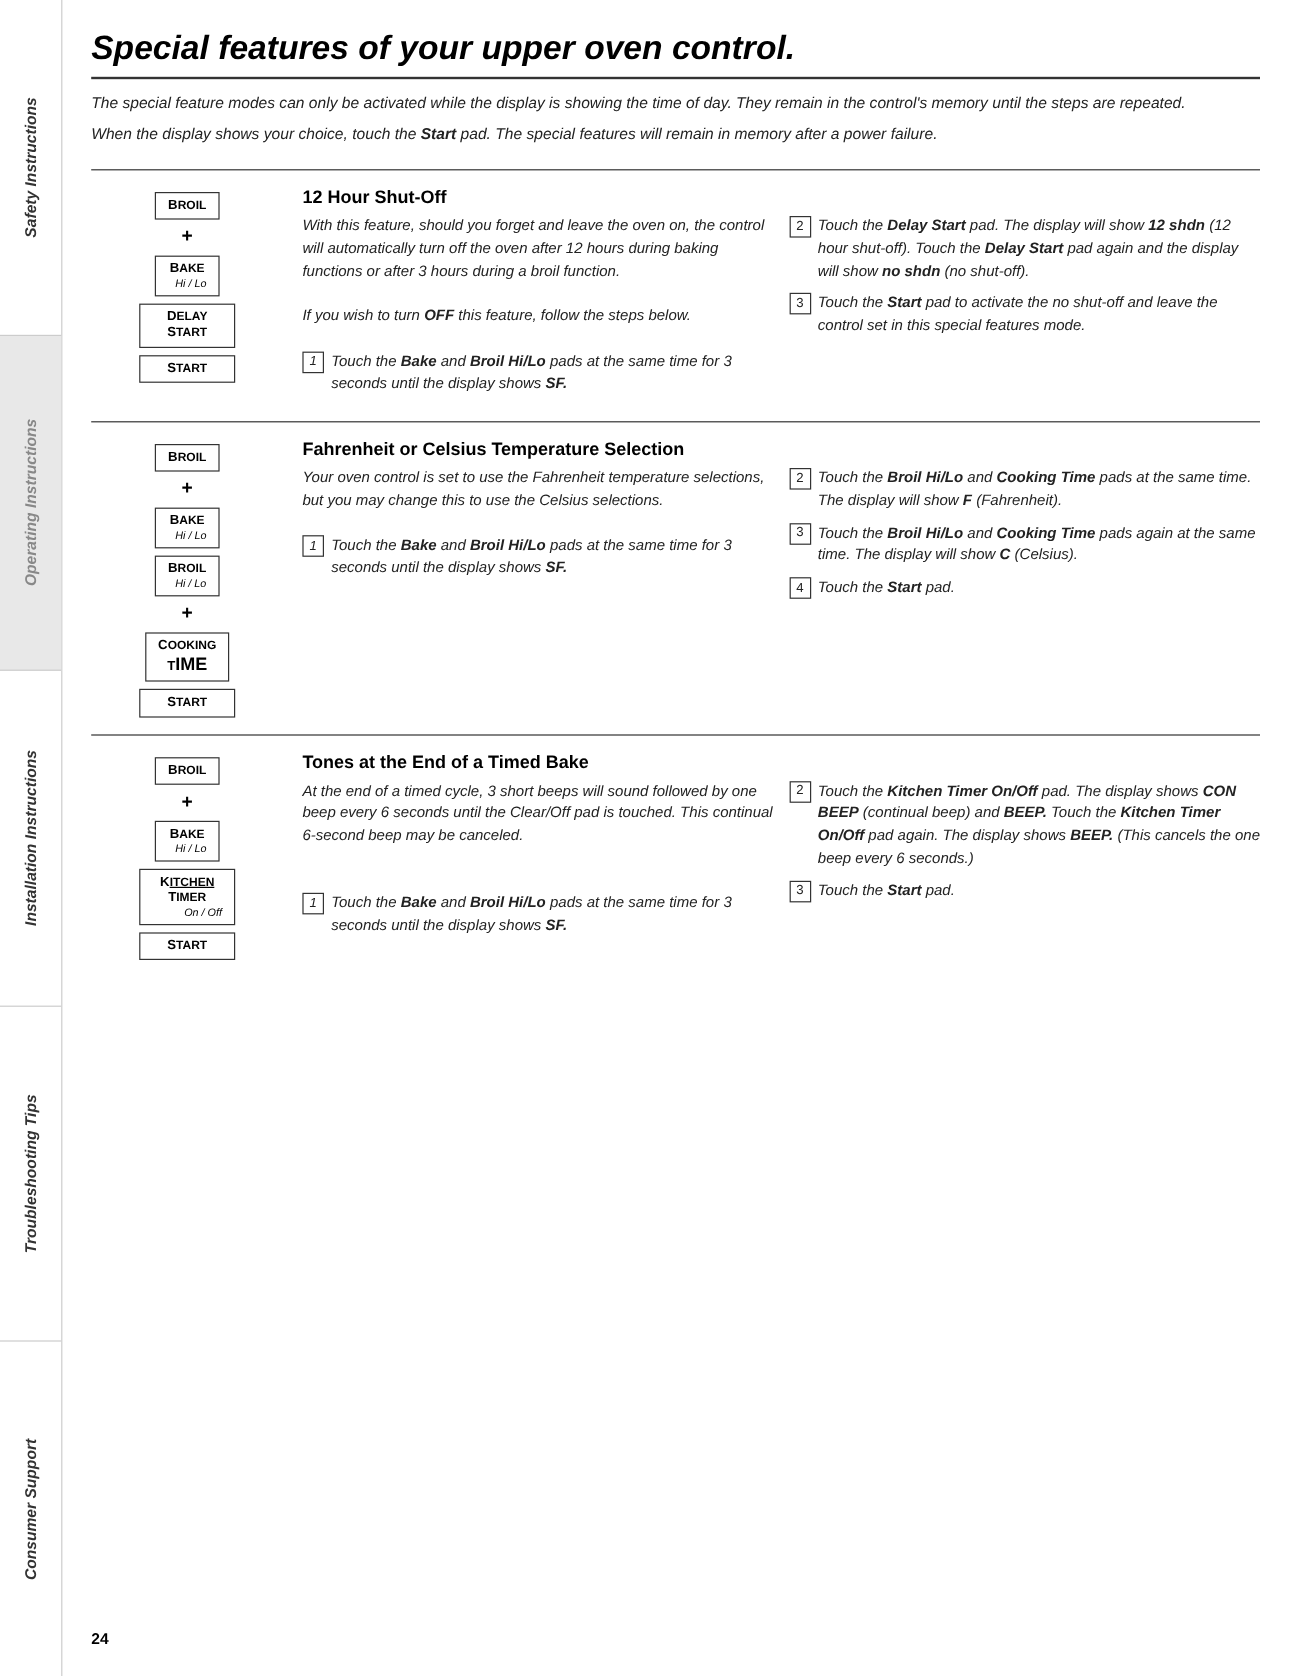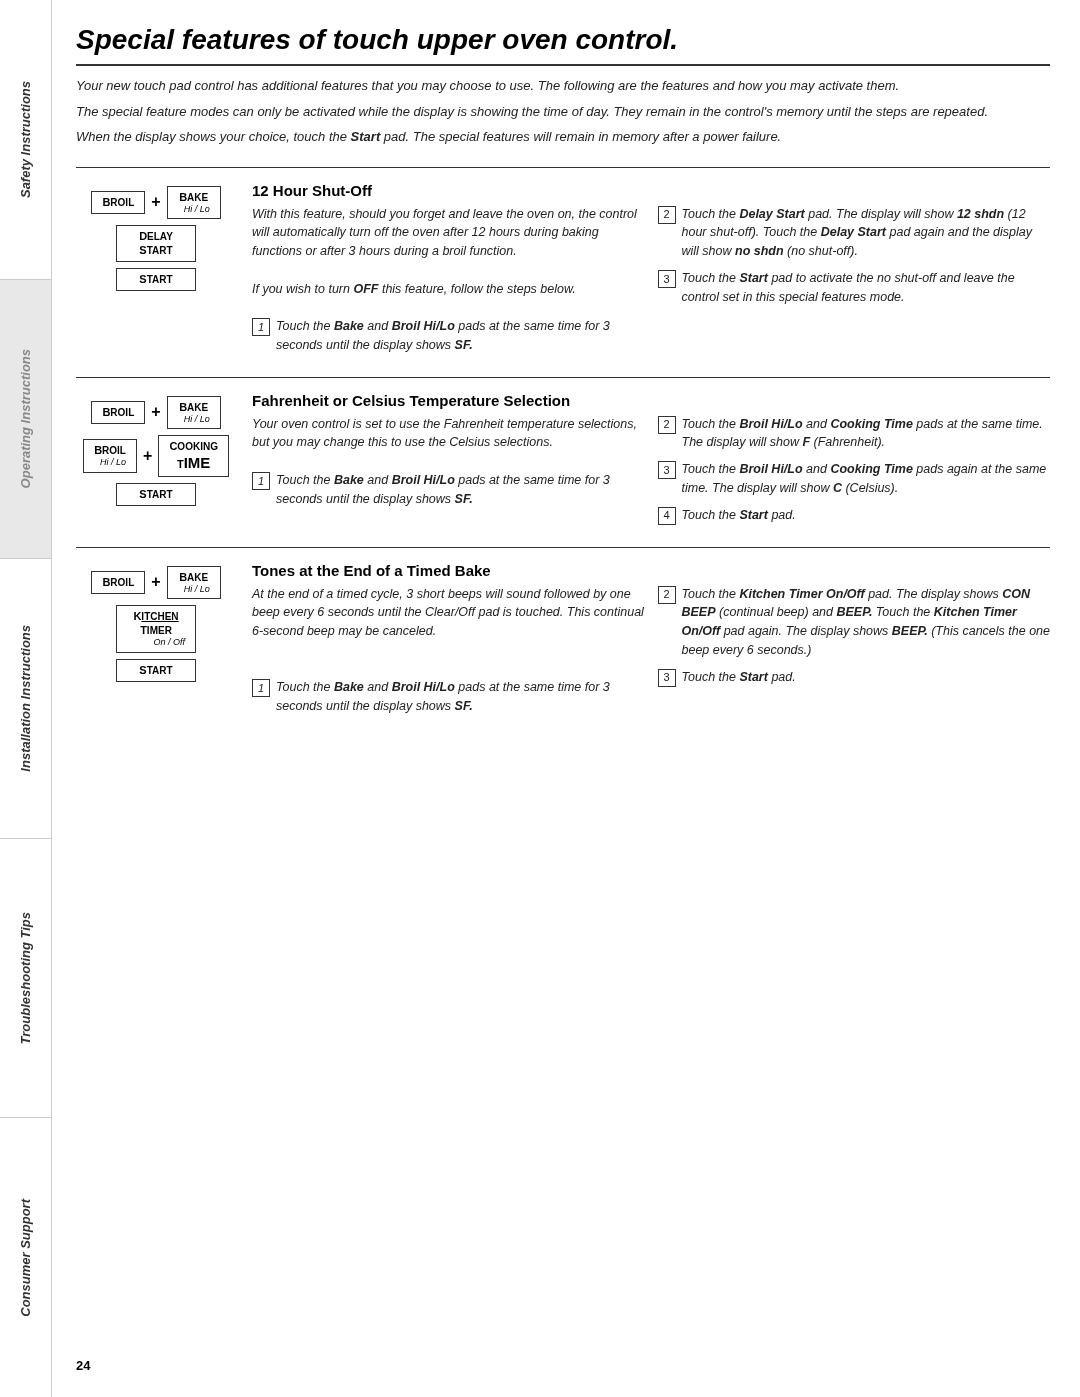--- a/index.html
+++ b/index.html
@@ -88,21 +88,21 @@
       flex-shrink: 0;
       display: flex;
       flex-direction: column;
       align-items: center;
       gap: 6px;
       padding-top: 4px;
     }
 
     .btn-row {
       display: flex;
-      flex-direction: row;
+      flex-direction: column;
       align-items: center;
       gap: 6px;
     }
 
     .btn-box {
       border: 1.5px solid #333;
       padding: 4px 10px;
       font-size: 11px;
       text-align: center;
       min-width: 54px;
@@ -217,23 +217,22 @@
   <div class="sidebar-section">
     <span class="sidebar-label">Troubleshooting Tips</span>
   </div>
   <div class="sidebar-section">
     <span class="sidebar-label">Consumer Support</span>
   </div>
 </div>
 
 <div class="main-content">
 
-  <h1 class="page-title">Special features of touch upper oven control.</h1>
-
-  <p class="intro-text">Your new touch pad control has additional features that you may choose to use. The following are the features and how you may activate them.</p>
+  <h1 class="page-title">Special features of your upper oven control.</h1>
+
   <p class="intro-text">The special feature modes can only be activated while the display is showing the time of day. They remain in the control's memory until the steps are repeated.</p>
   <p class="intro-text">When the display shows your choice, touch the <b>Start</b> pad. The special features will remain in memory after a power failure.</p>
 
   <div class="feature-section">
 
     <div class="control-diagram">
       <div class="btn-row">
         <div class="btn-box">B<span style="font-variant:small-caps;font-size:10px;">ROIL</span></div>
         <span class="plus-sign">+</span>
         <div class="btn-box">B<span style="font-variant:small-caps;font-size:10px;">AKE</span><span class="sub-label">Hi / Lo</span></div>

